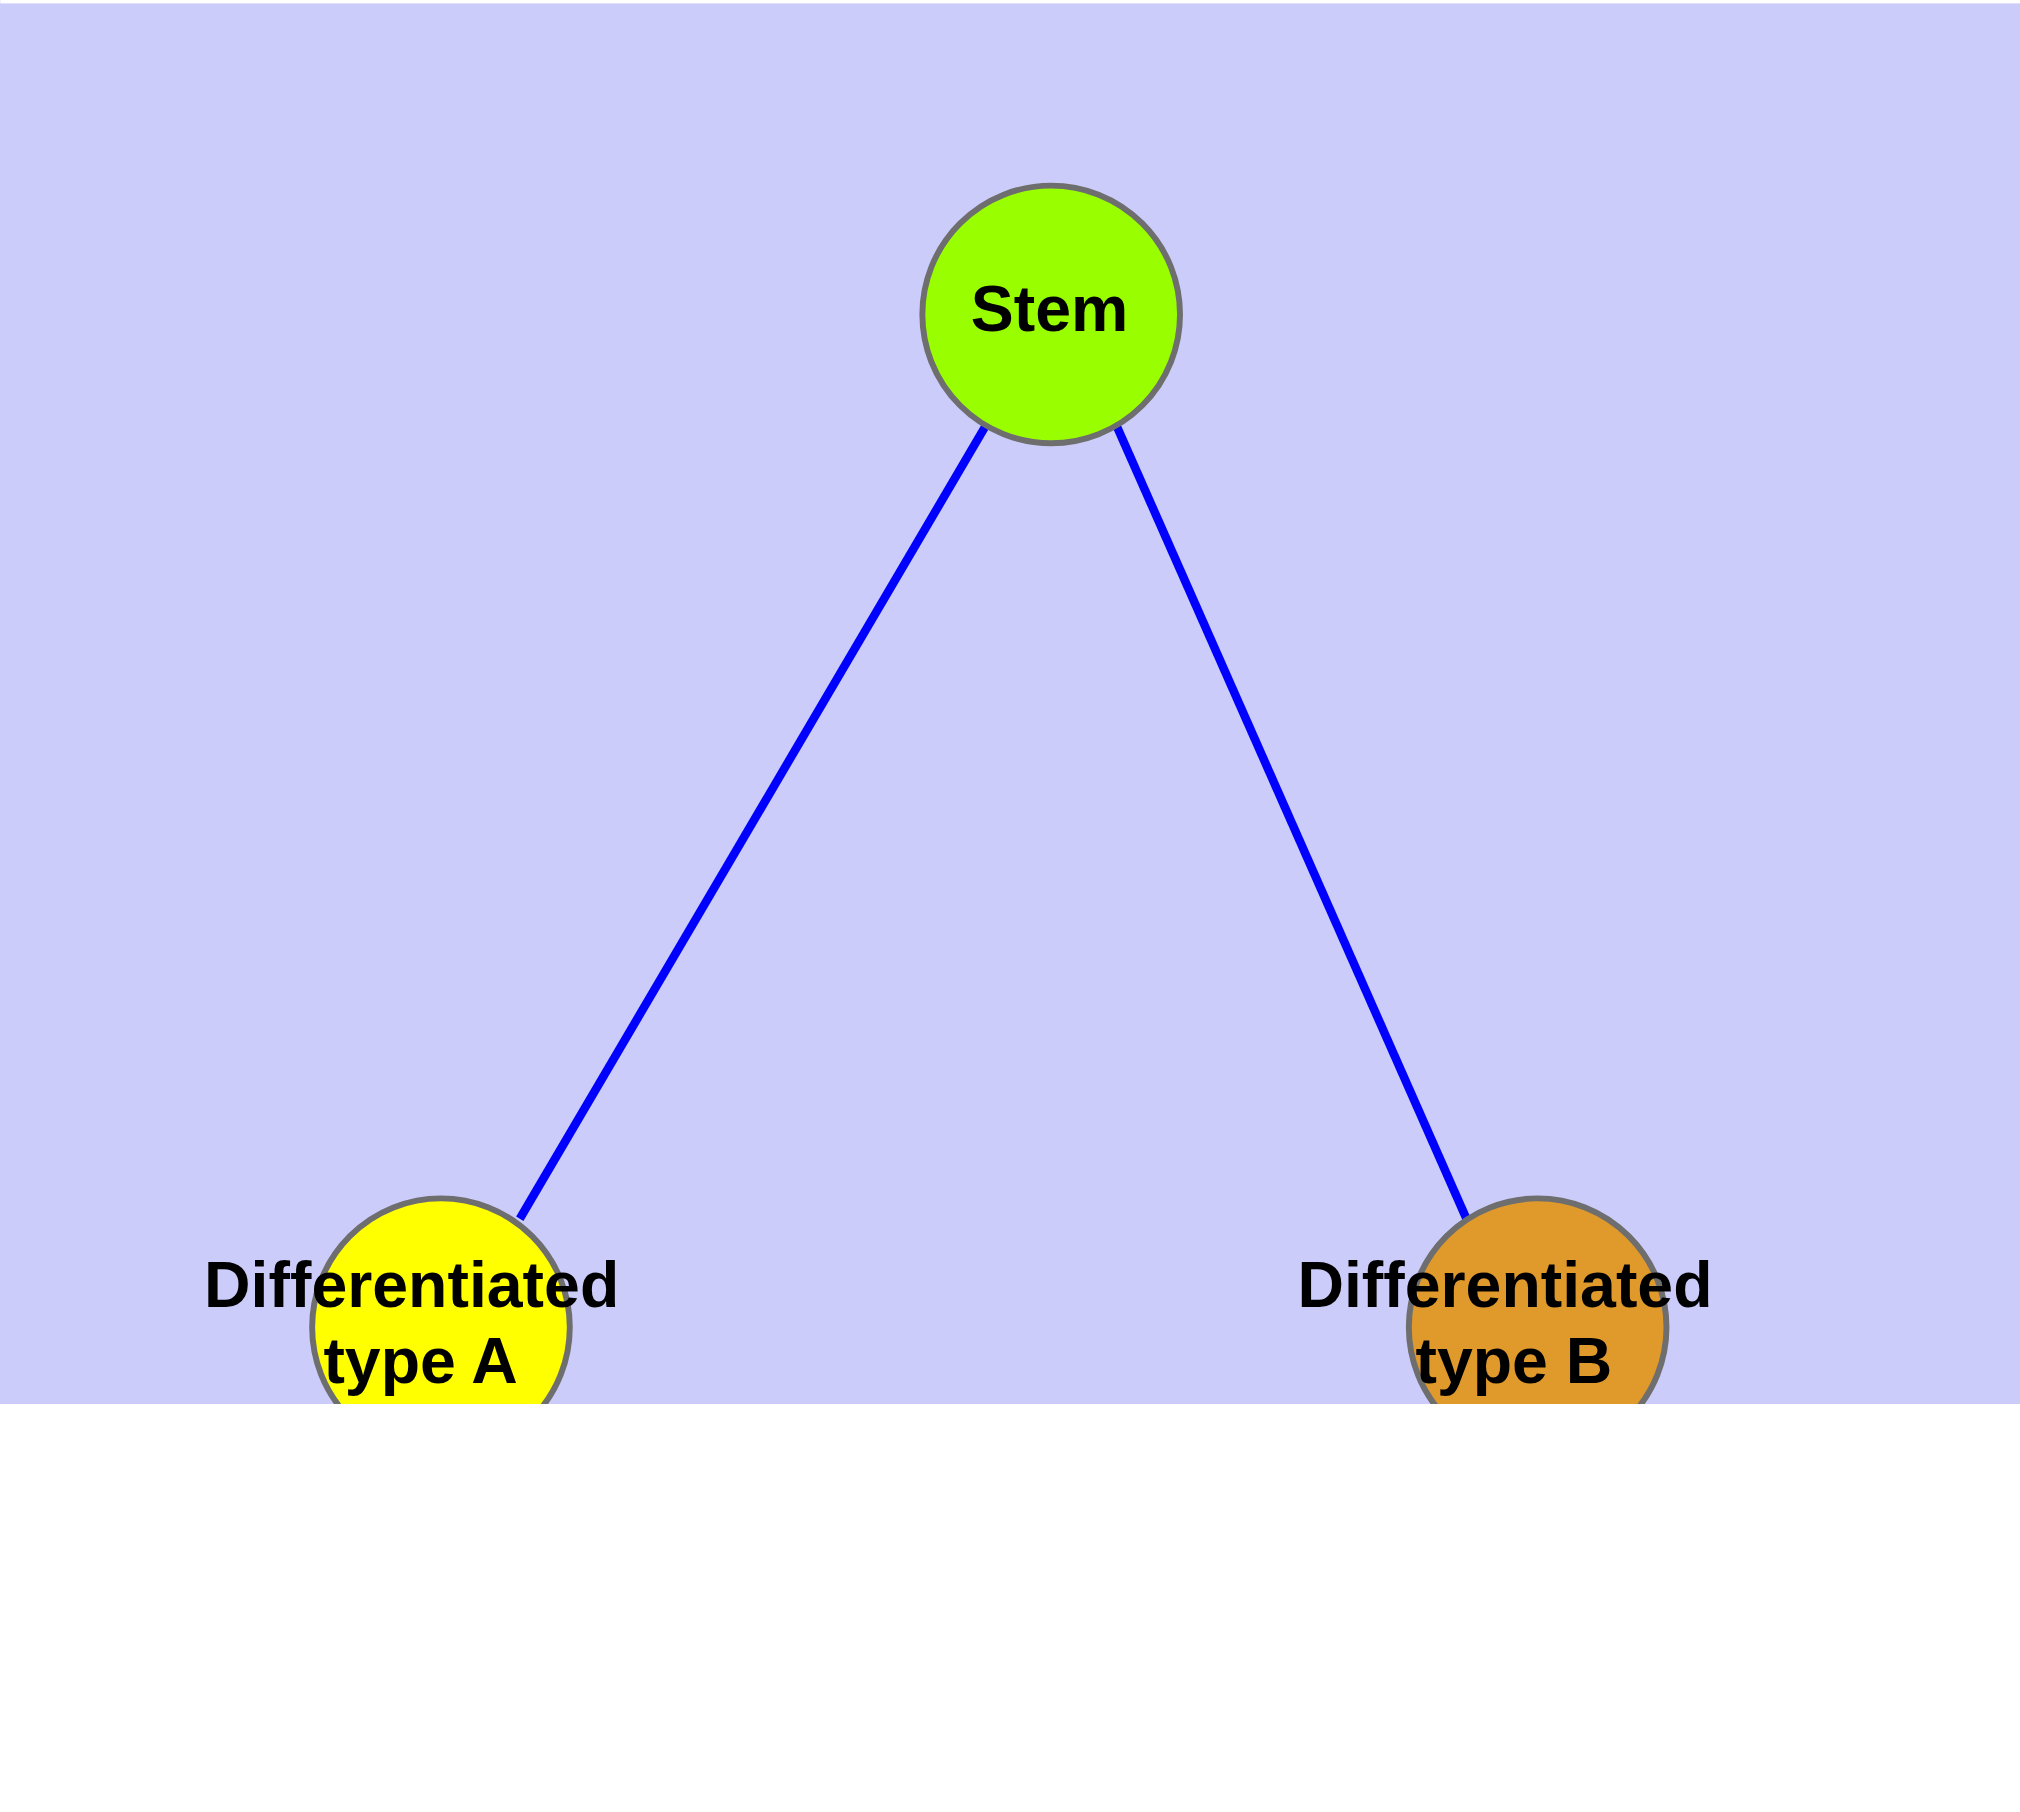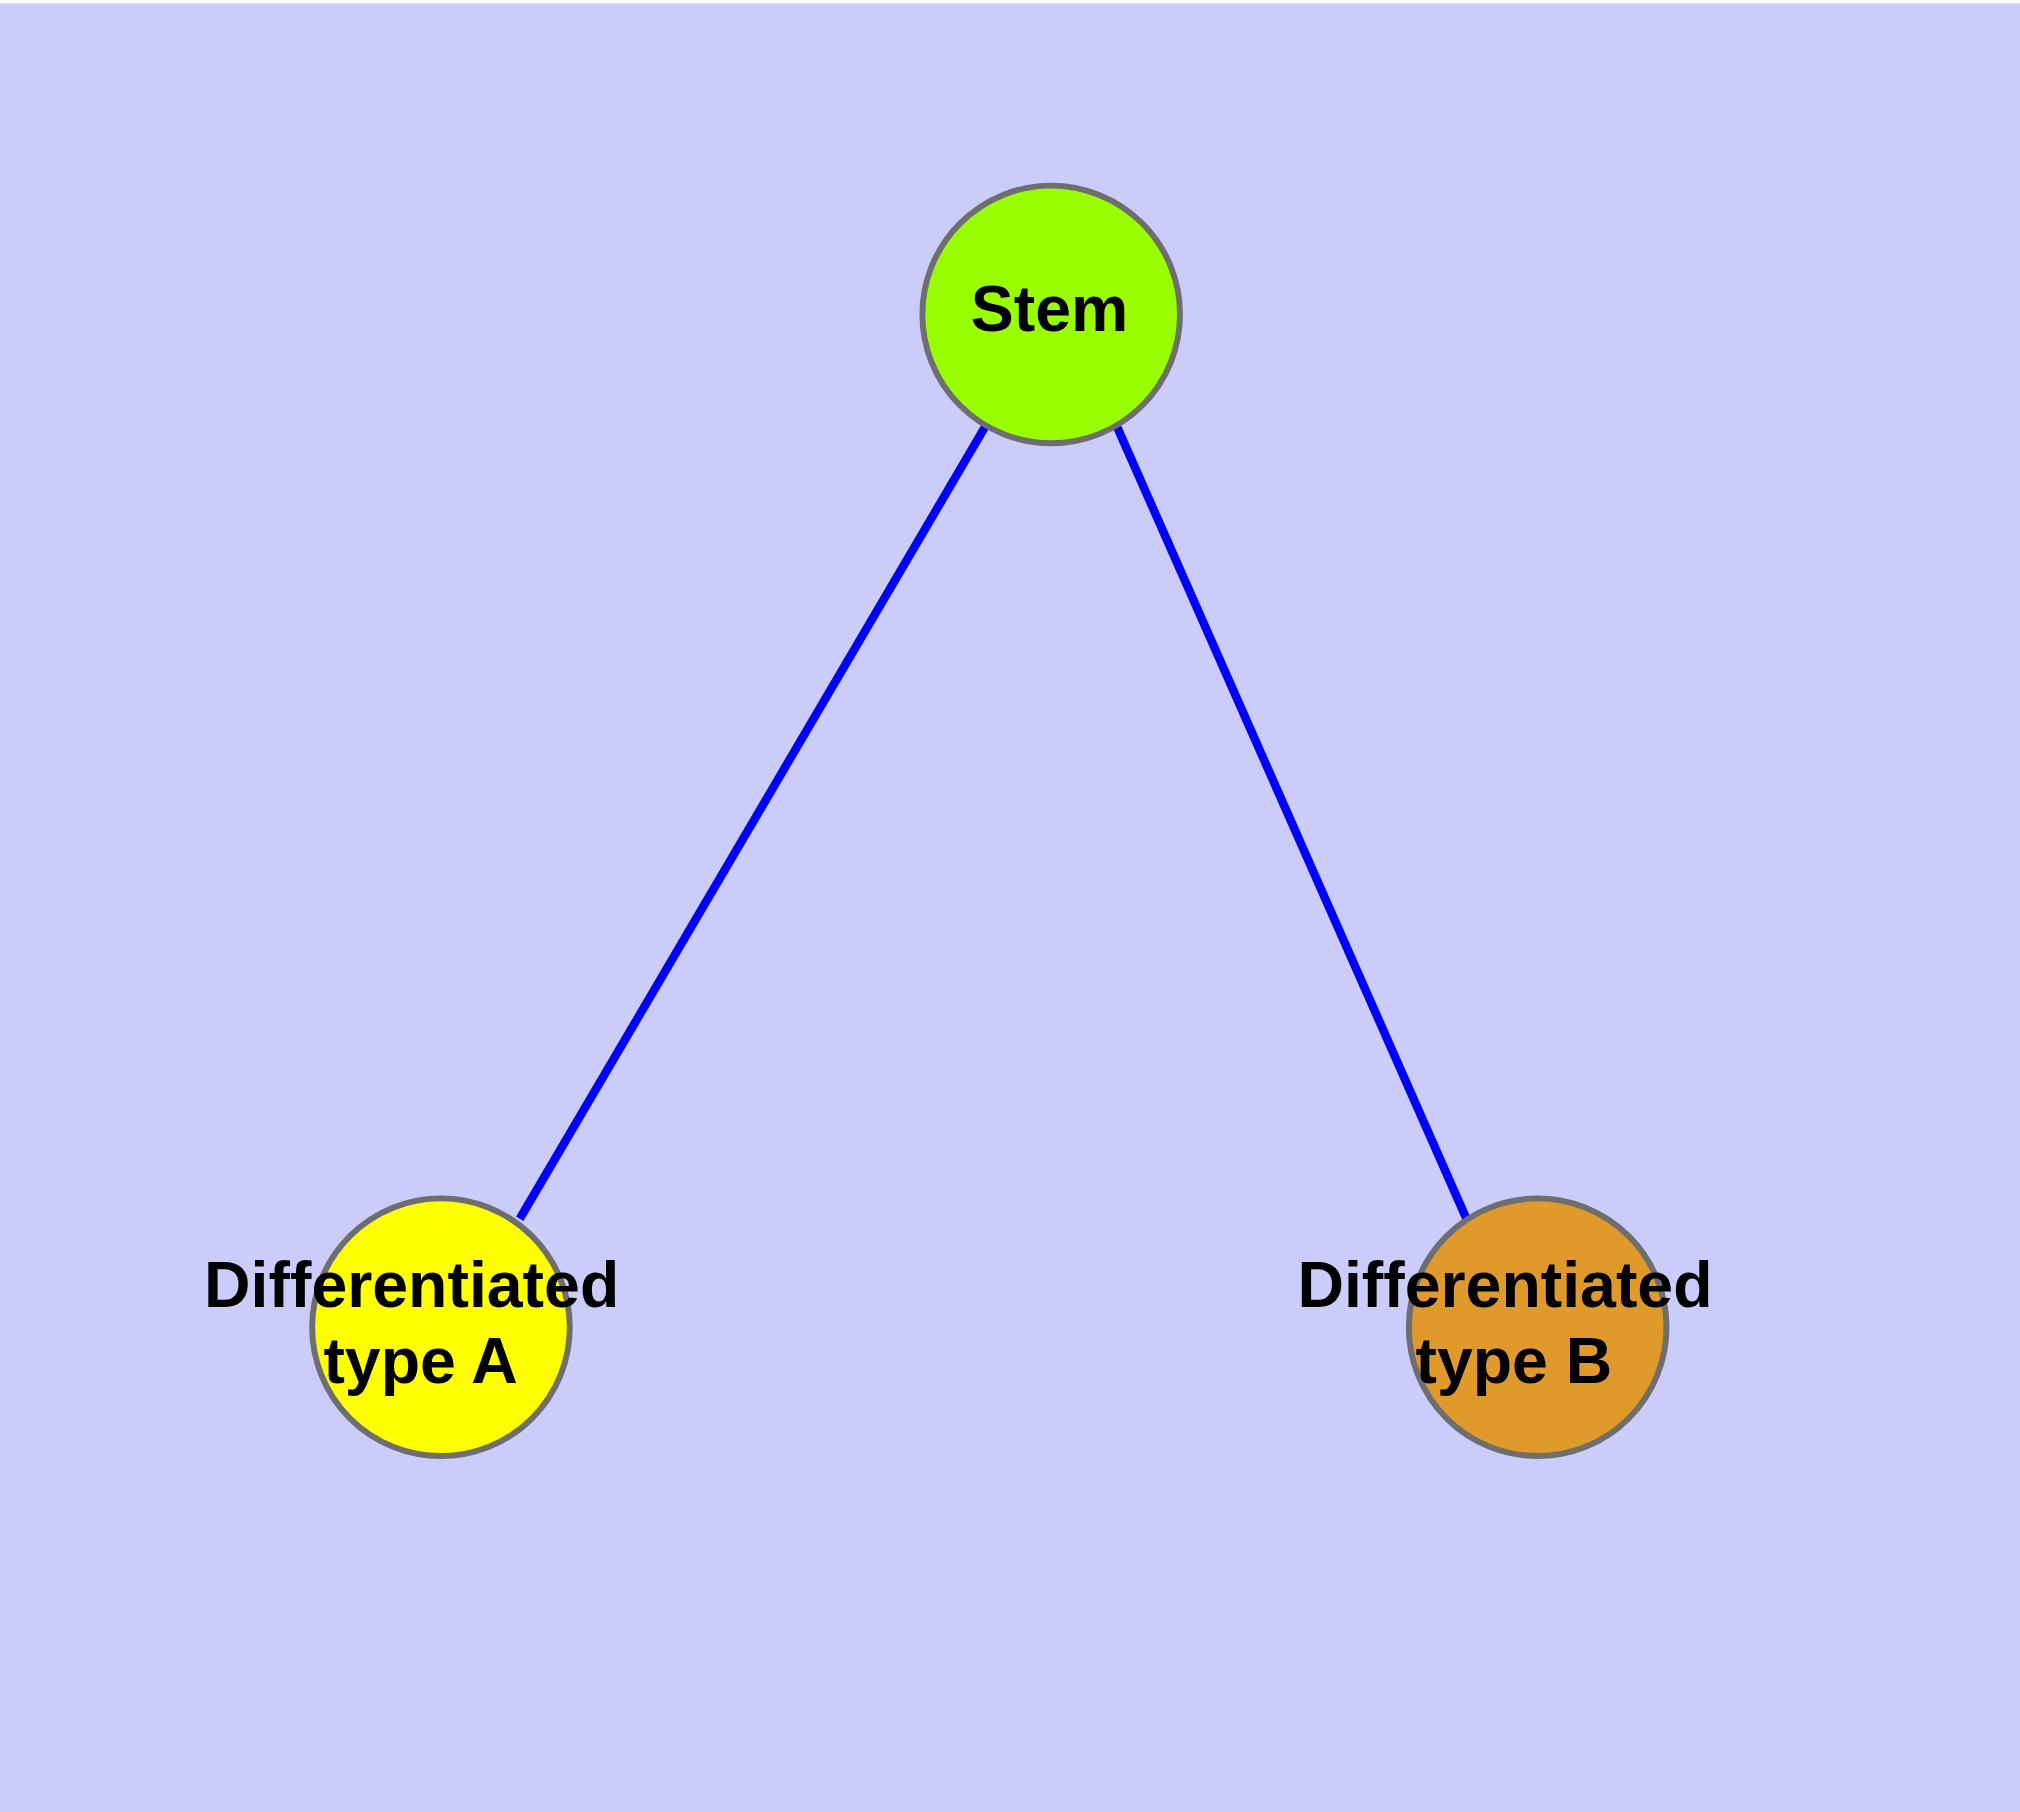--- a/index.html
+++ b/index.html
@@ -3,21 +3,21 @@
 <meta charset="utf-8">
 <style>
   html, body {
     margin: 0;
     padding: 0;
     background: #ffffff;
   }
   #stage {
     position: relative;
     width: 2021px;
-    height: 1812px;
+    height: 1404px;
     overflow: hidden;
     background: #ccccfa;
     font-family: "Liberation Sans", sans-serif;
   }
   #graph-canvas {
     position: absolute;
     left: 0;
     top: 0;
     width: 2021px;
     height: 1812px;

